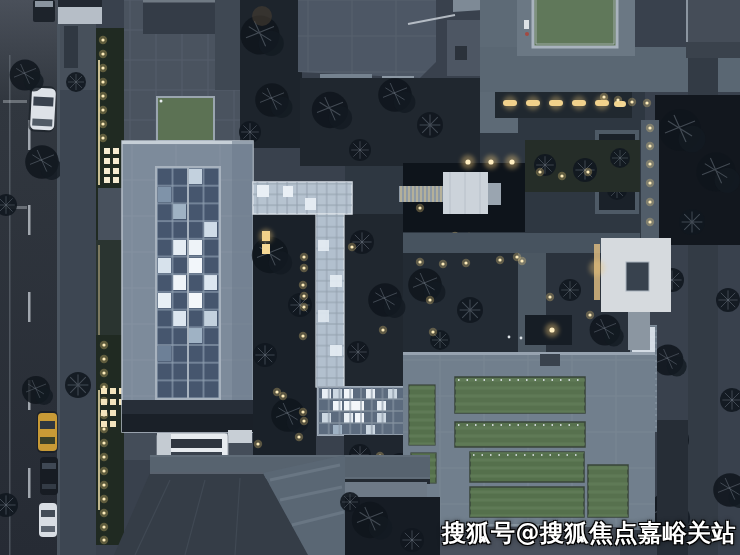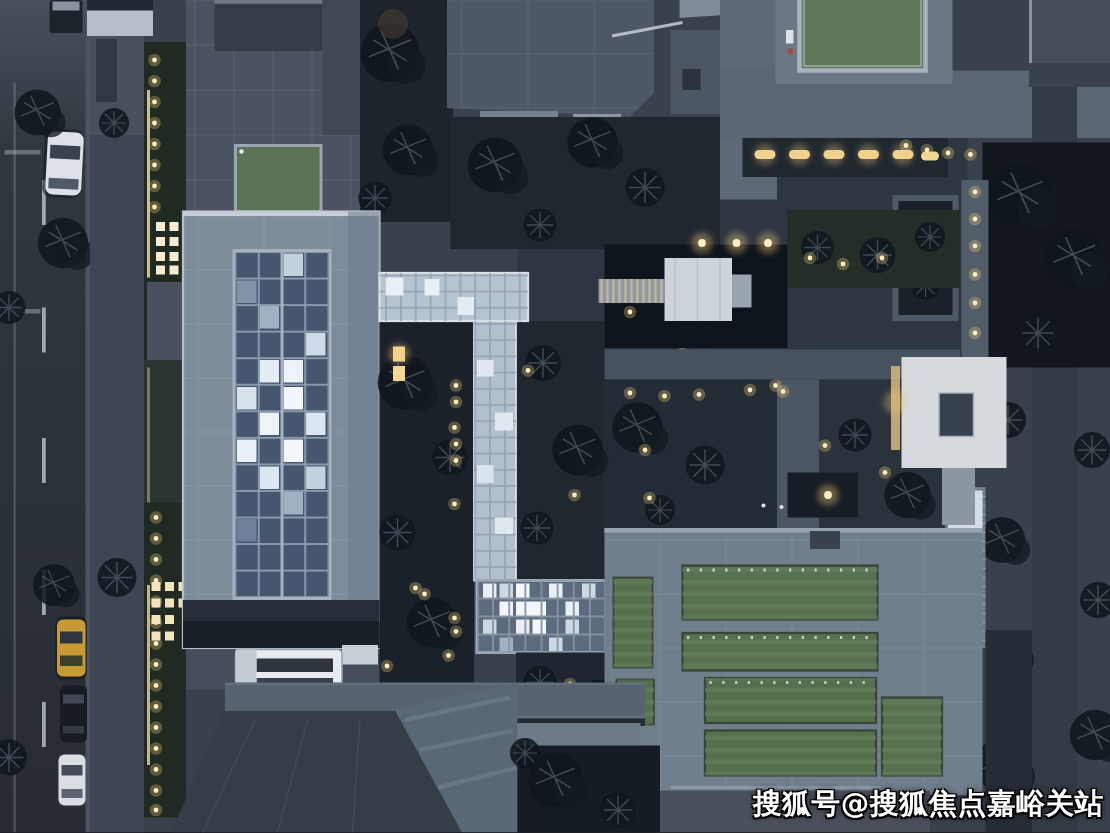--- a/index.html
+++ b/index.html
@@ -1,20 +1,20 @@
 <!DOCTYPE html>
 <html><head>
 <meta charset="utf-8">
 <style>
   html,body{margin:0;padding:0;background:#000;}
   .stage{position:relative;width:740px;height:555px;overflow:hidden;background:#39414d;
          font-family:"DejaVu Sans",sans-serif;}
   .stage svg{display:block;}
   .watermark{position:absolute;right:4px;bottom:6px;z-index:5;
-    font-family:"DejaVu Sans",sans-serif;font-weight:bold;font-size:19px;color:#ffffff;
+    font-family:"DejaVu Sans",sans-serif;font-weight:bold;font-size:24px;color:#ffffff;
     letter-spacing:0.5px;
     text-shadow:-1px -1px 0 #000,1px -1px 0 #000,-1px 1px 0 #000,1px 1px 0 #000,0 0 5px rgba(0,0,0,.9);}
 </style>
 </head>
 <body>
 
 <div class="stage">
 <svg width="740" height="555" viewBox="0 0 740 555">
   <defs>
     <linearGradient id="roadGrad" x1="0" y1="0" x2="0" y2="1">

